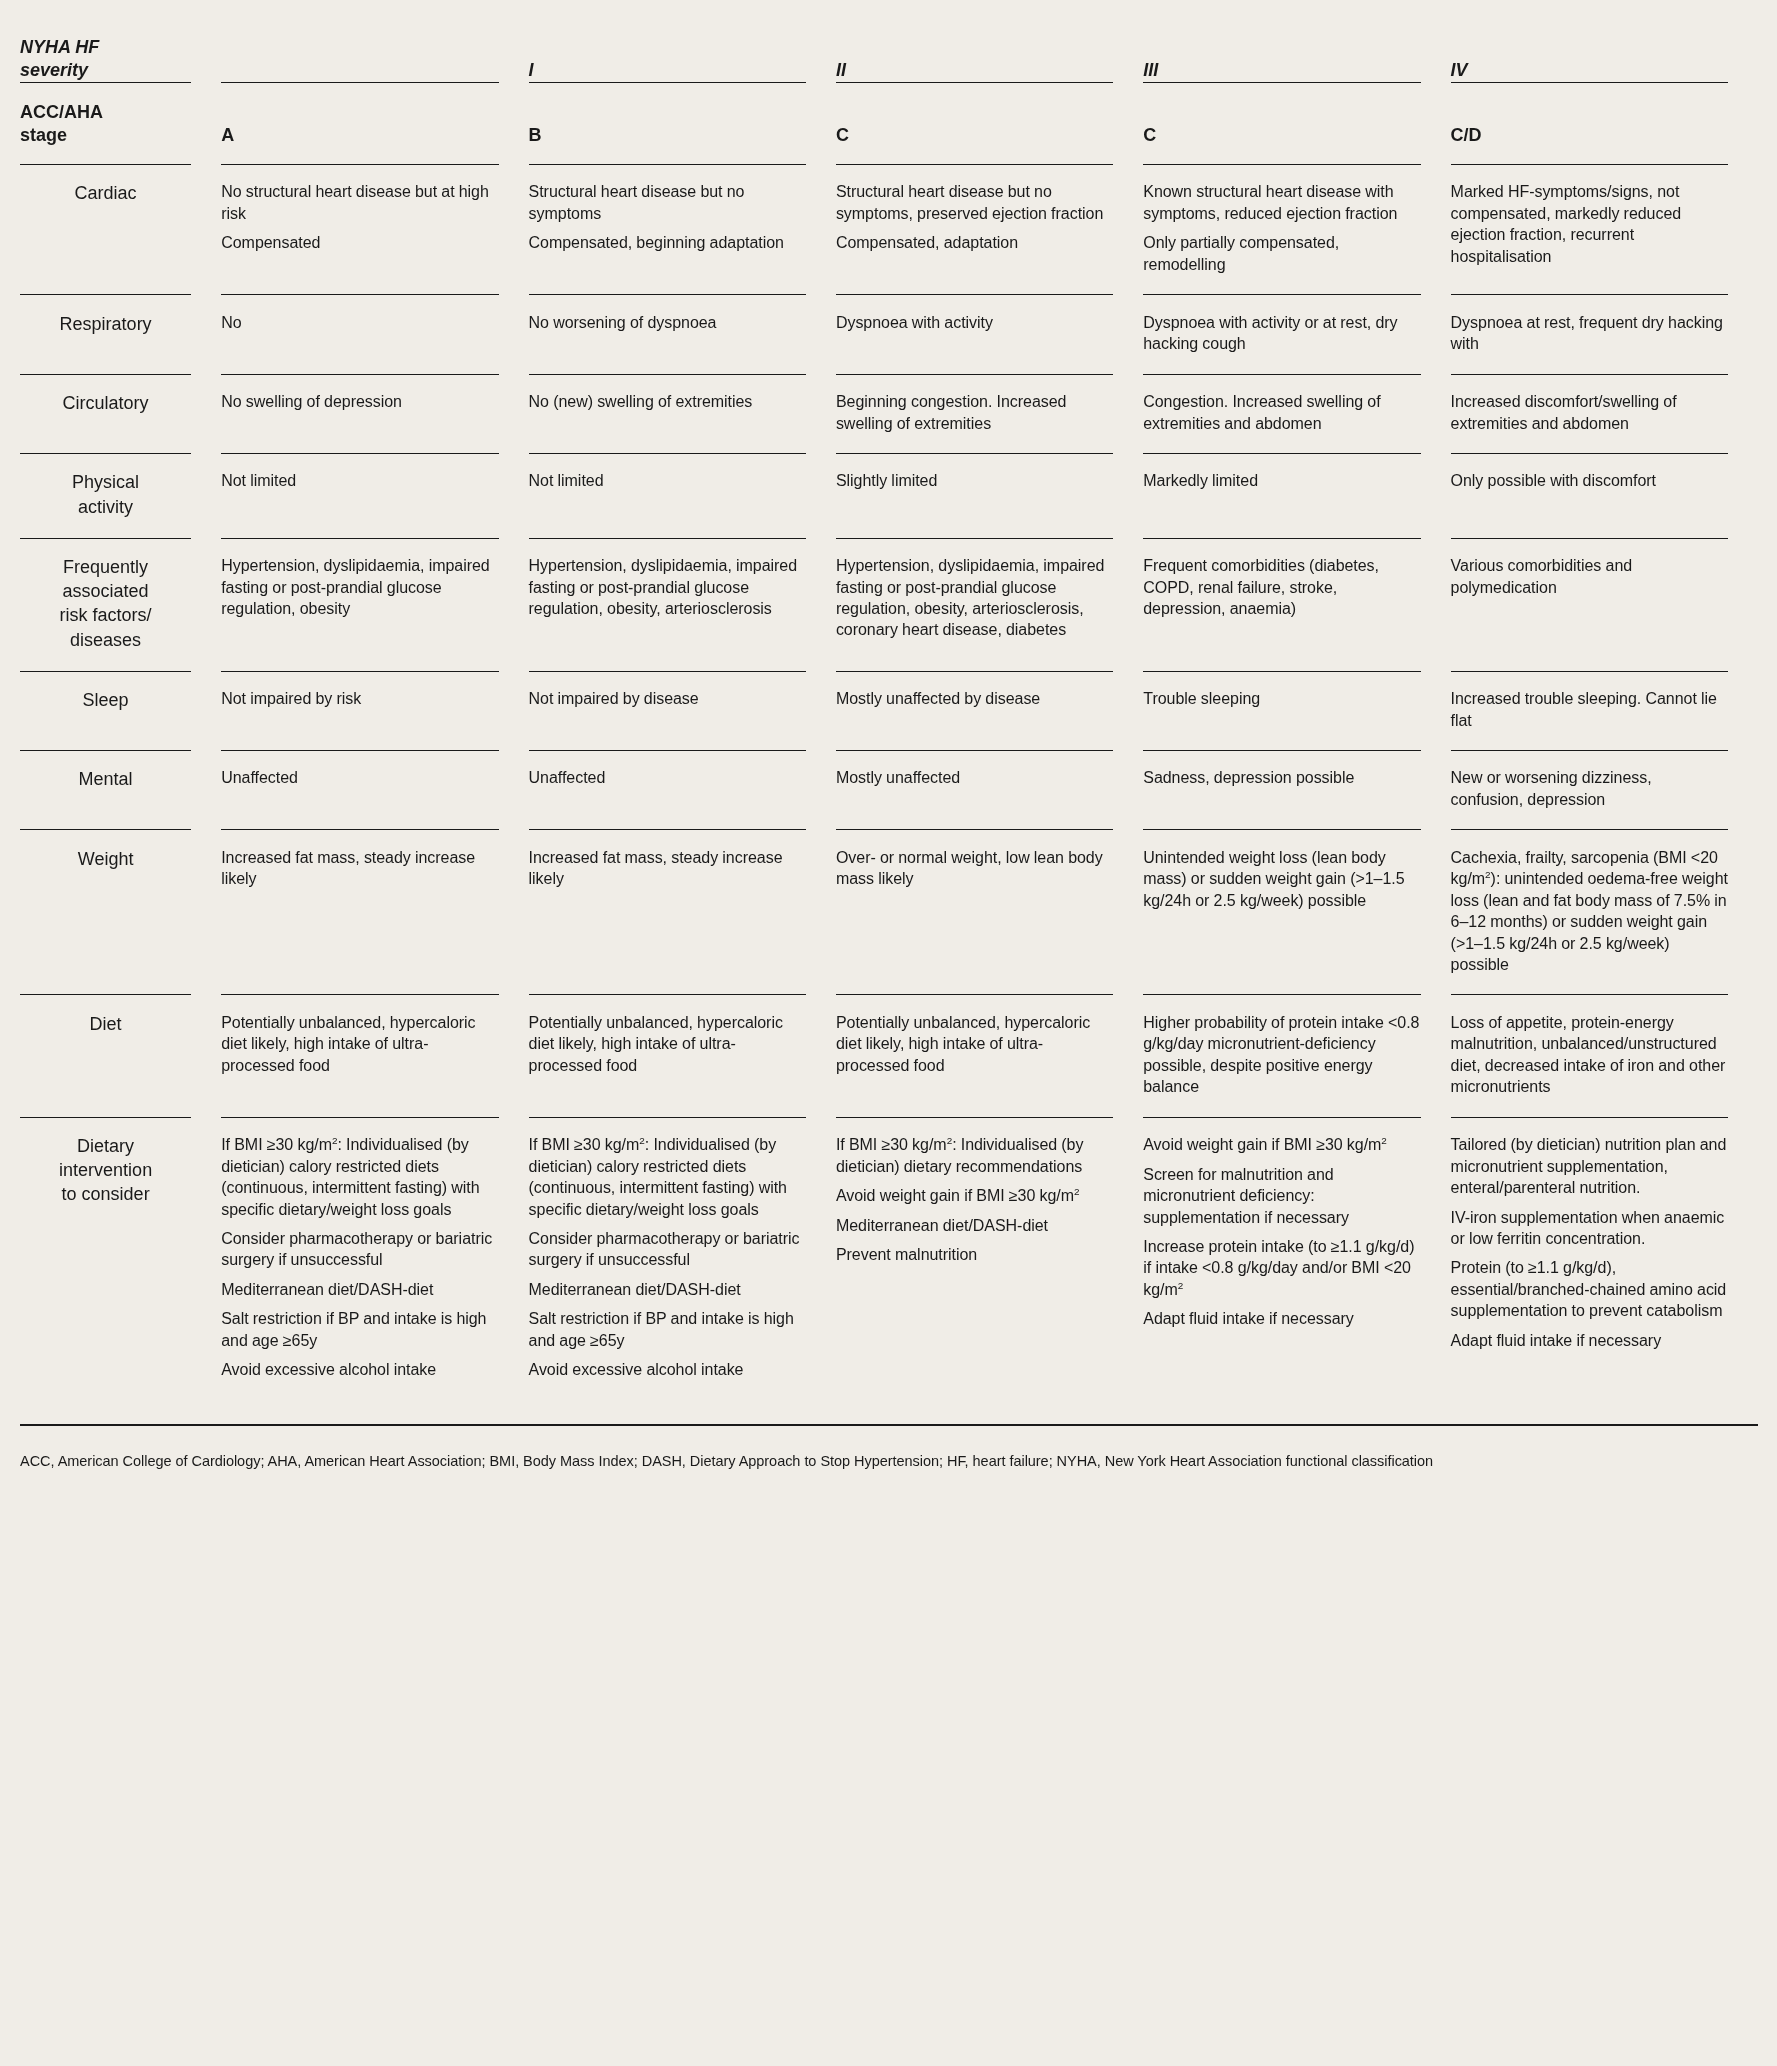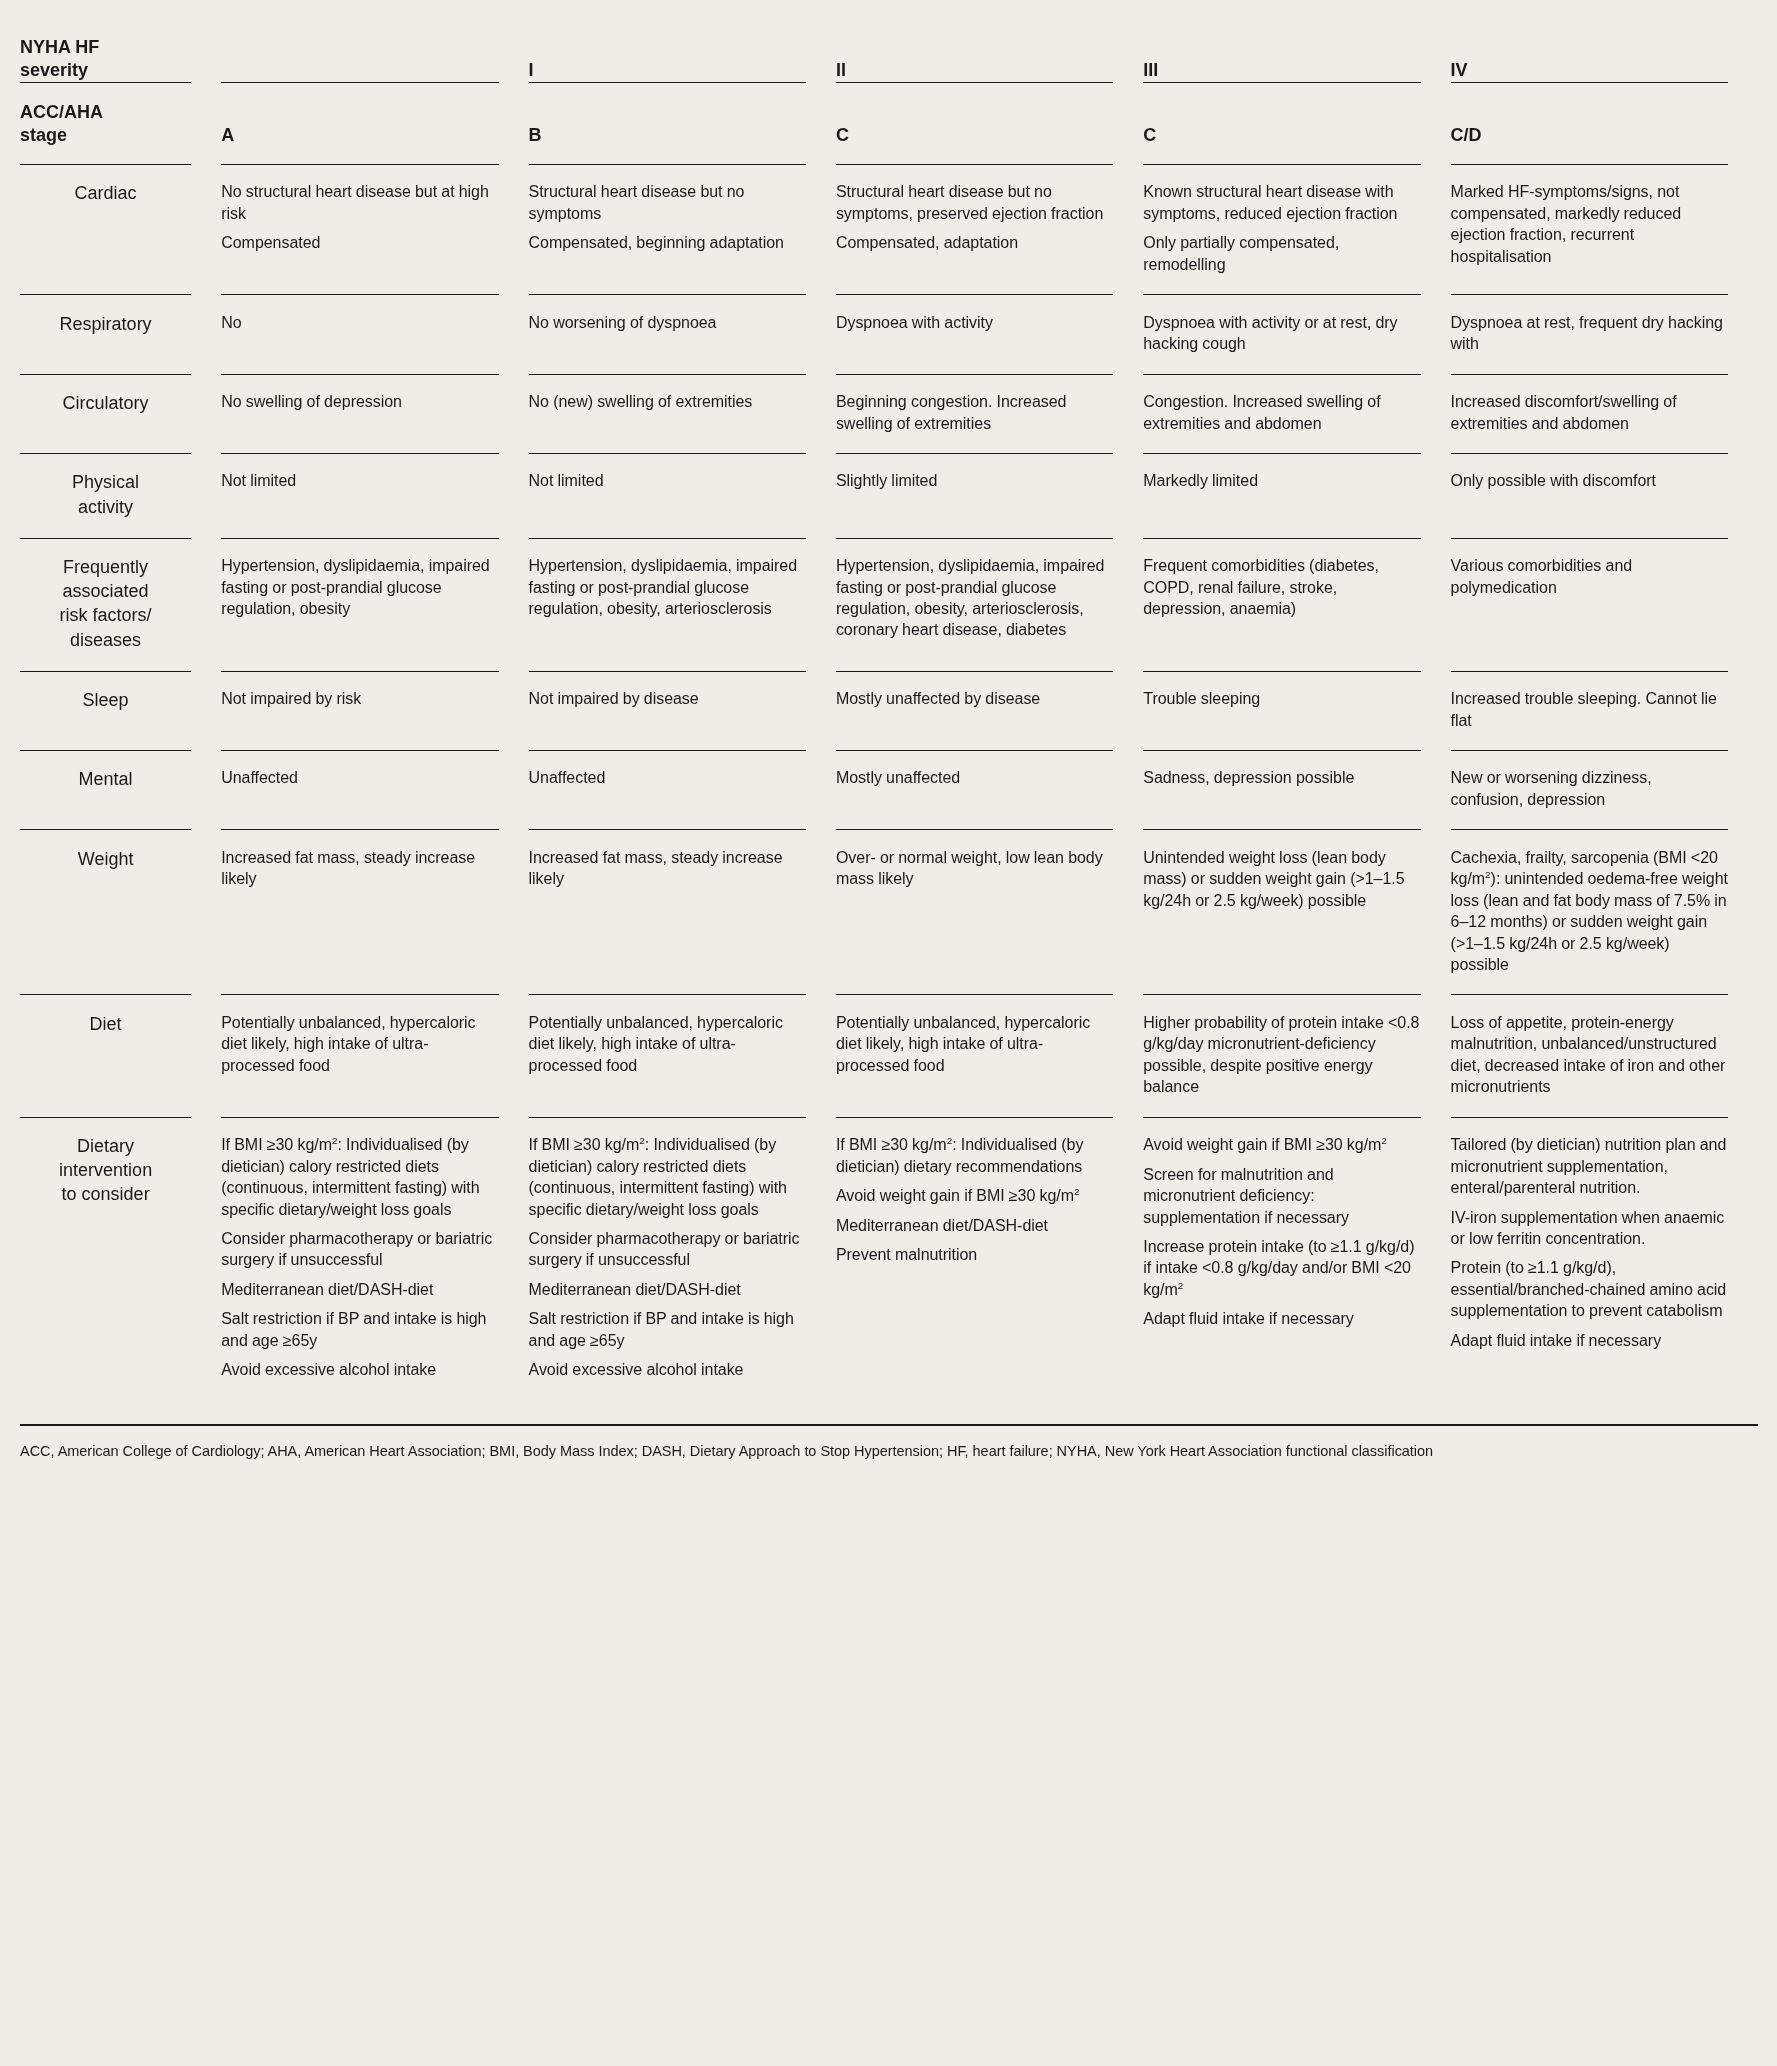--- a/index.html
+++ b/index.html
@@ -90,27 +90,27 @@
 
   
   .footsep {
     border-top: 2.9px solid #1a1a1a;
     margin-top: 24px;
     width: 1738px;
   }
   .footnote {
     font-size: 14.5px;
     line-height: 1.42;
-    padding-top: 15px;
+    padding-top: 25px;
     padding-bottom: 29px;
     width: 1738px;
     letter-spacing: -0.04px;
   }
 
-  .tophdr-block { padding-top: 19px; }
+  .tophdr-block { padding-top: 19px; font-style: italic; }
 </style>
 </head>
 <body>
 
 <div class="page">
 
   <table class="hf">
     <colgroup>
       <col class="c-label">
       <col class="c-data">

